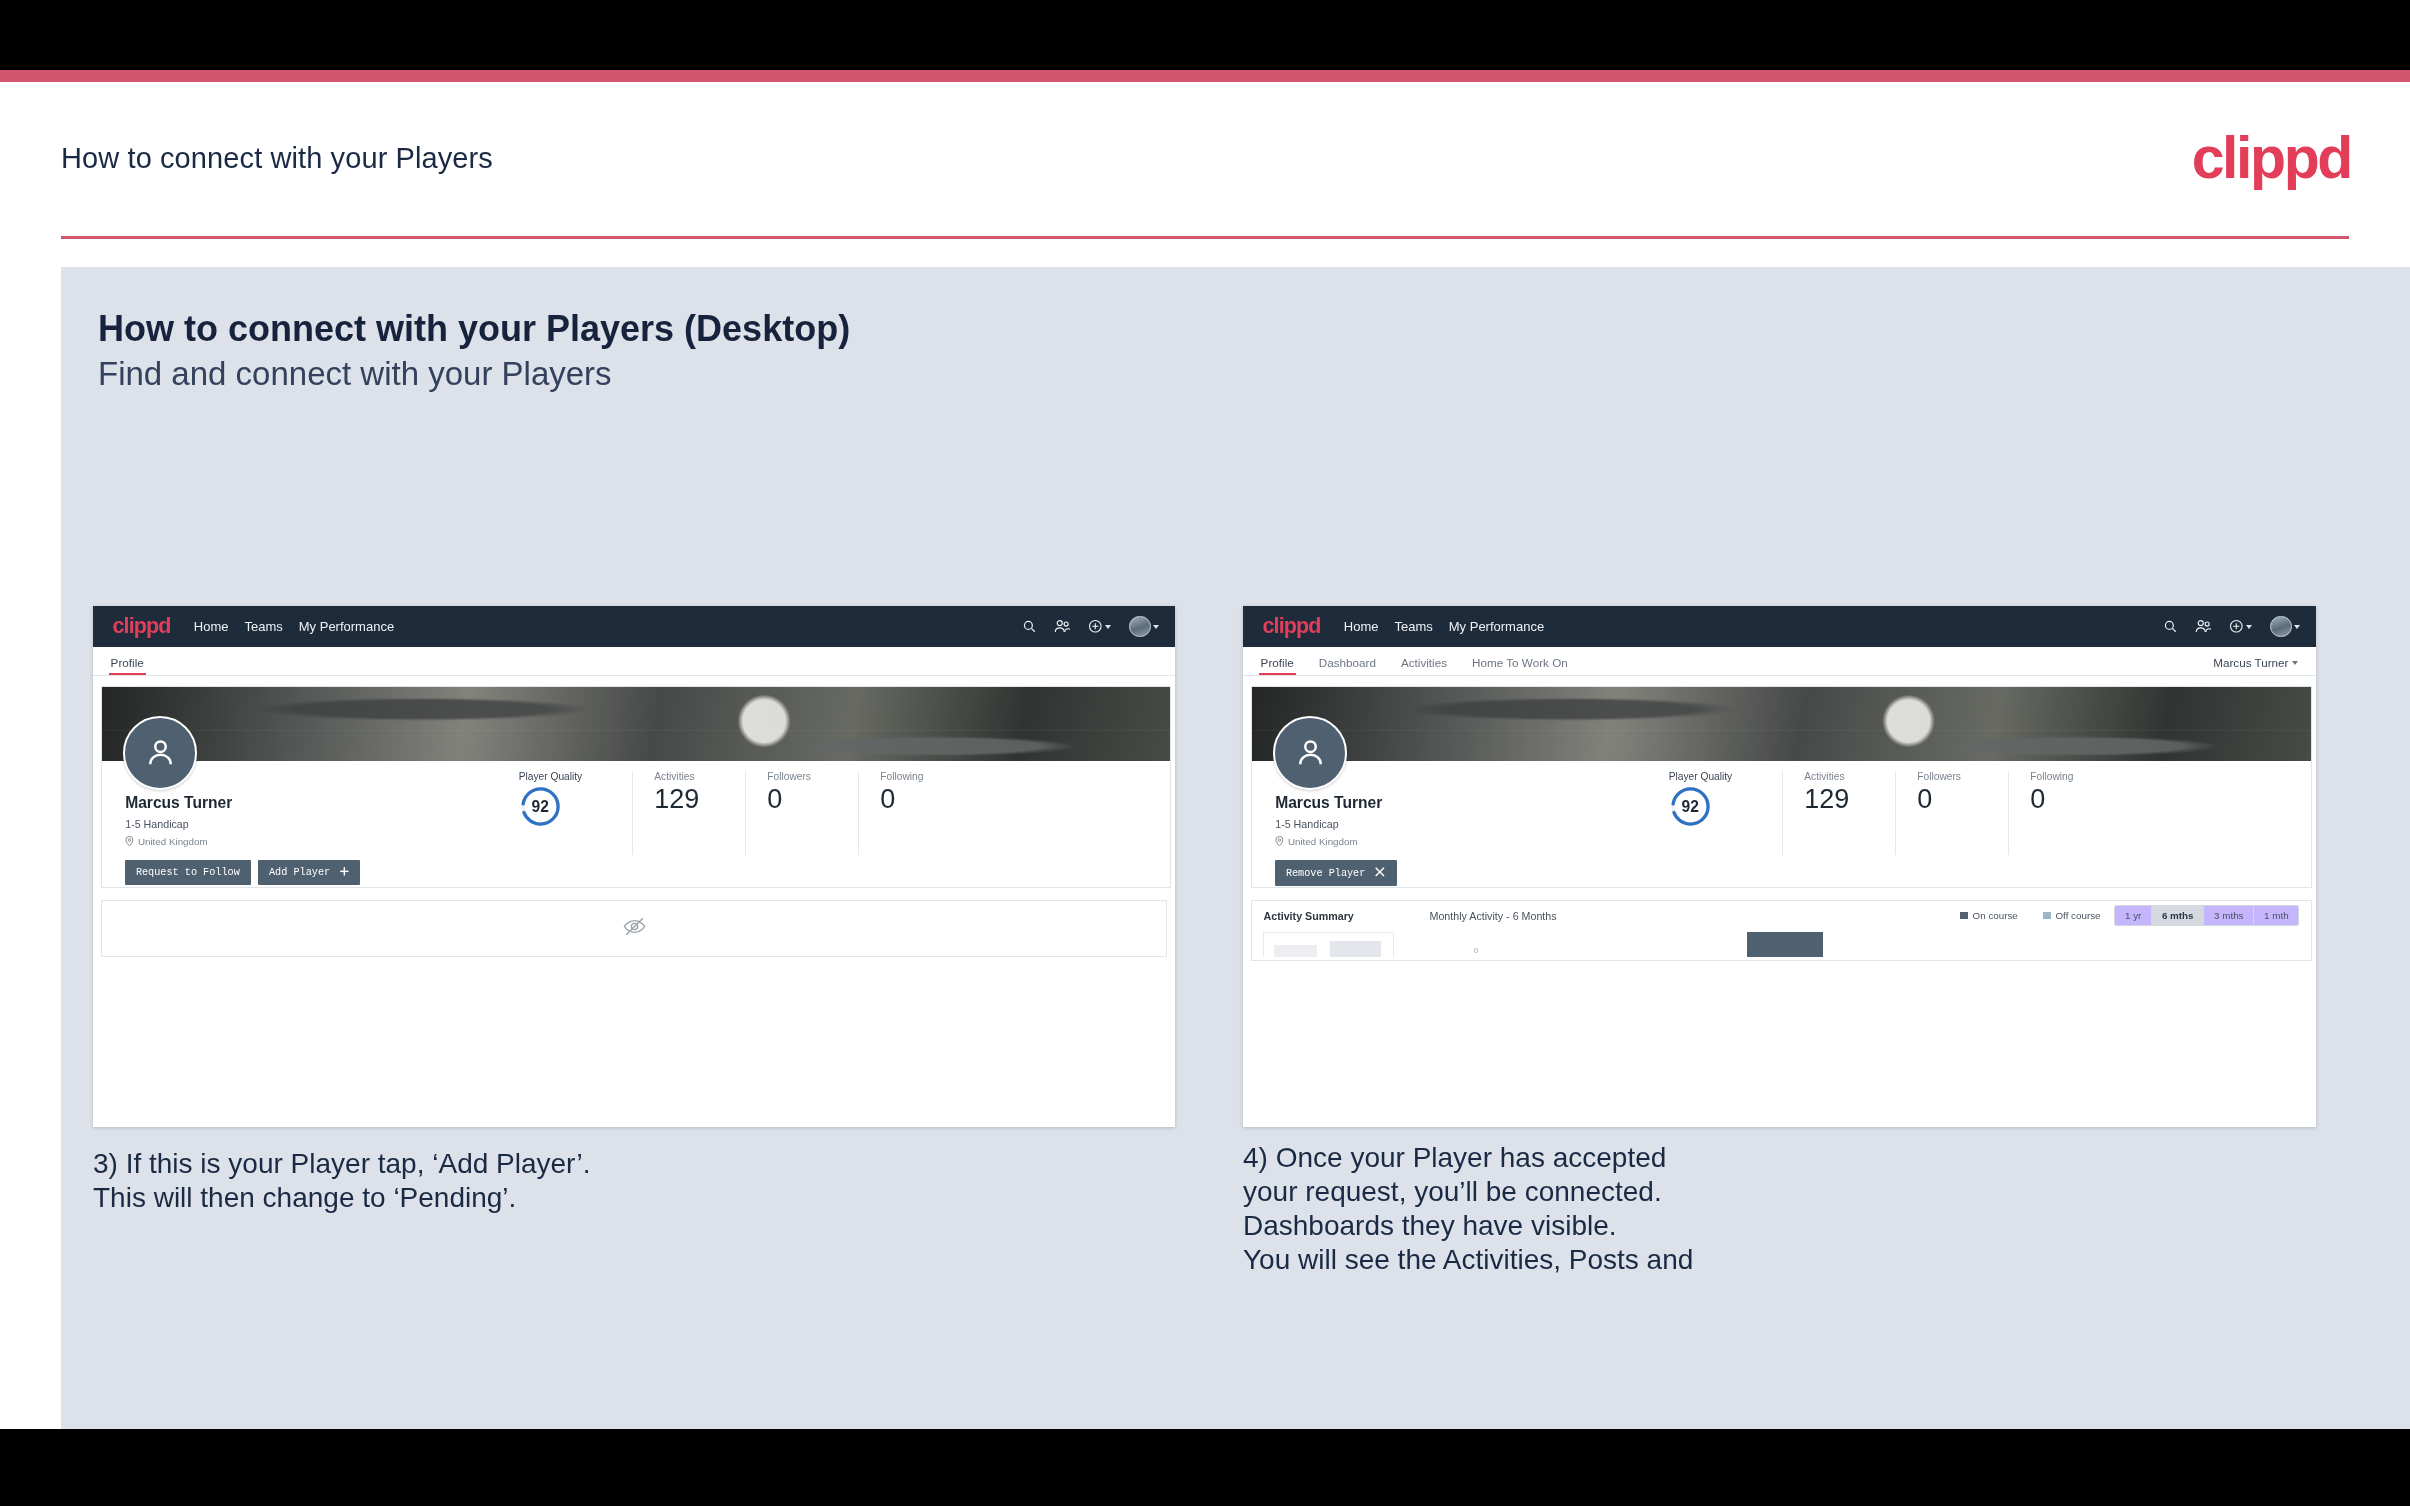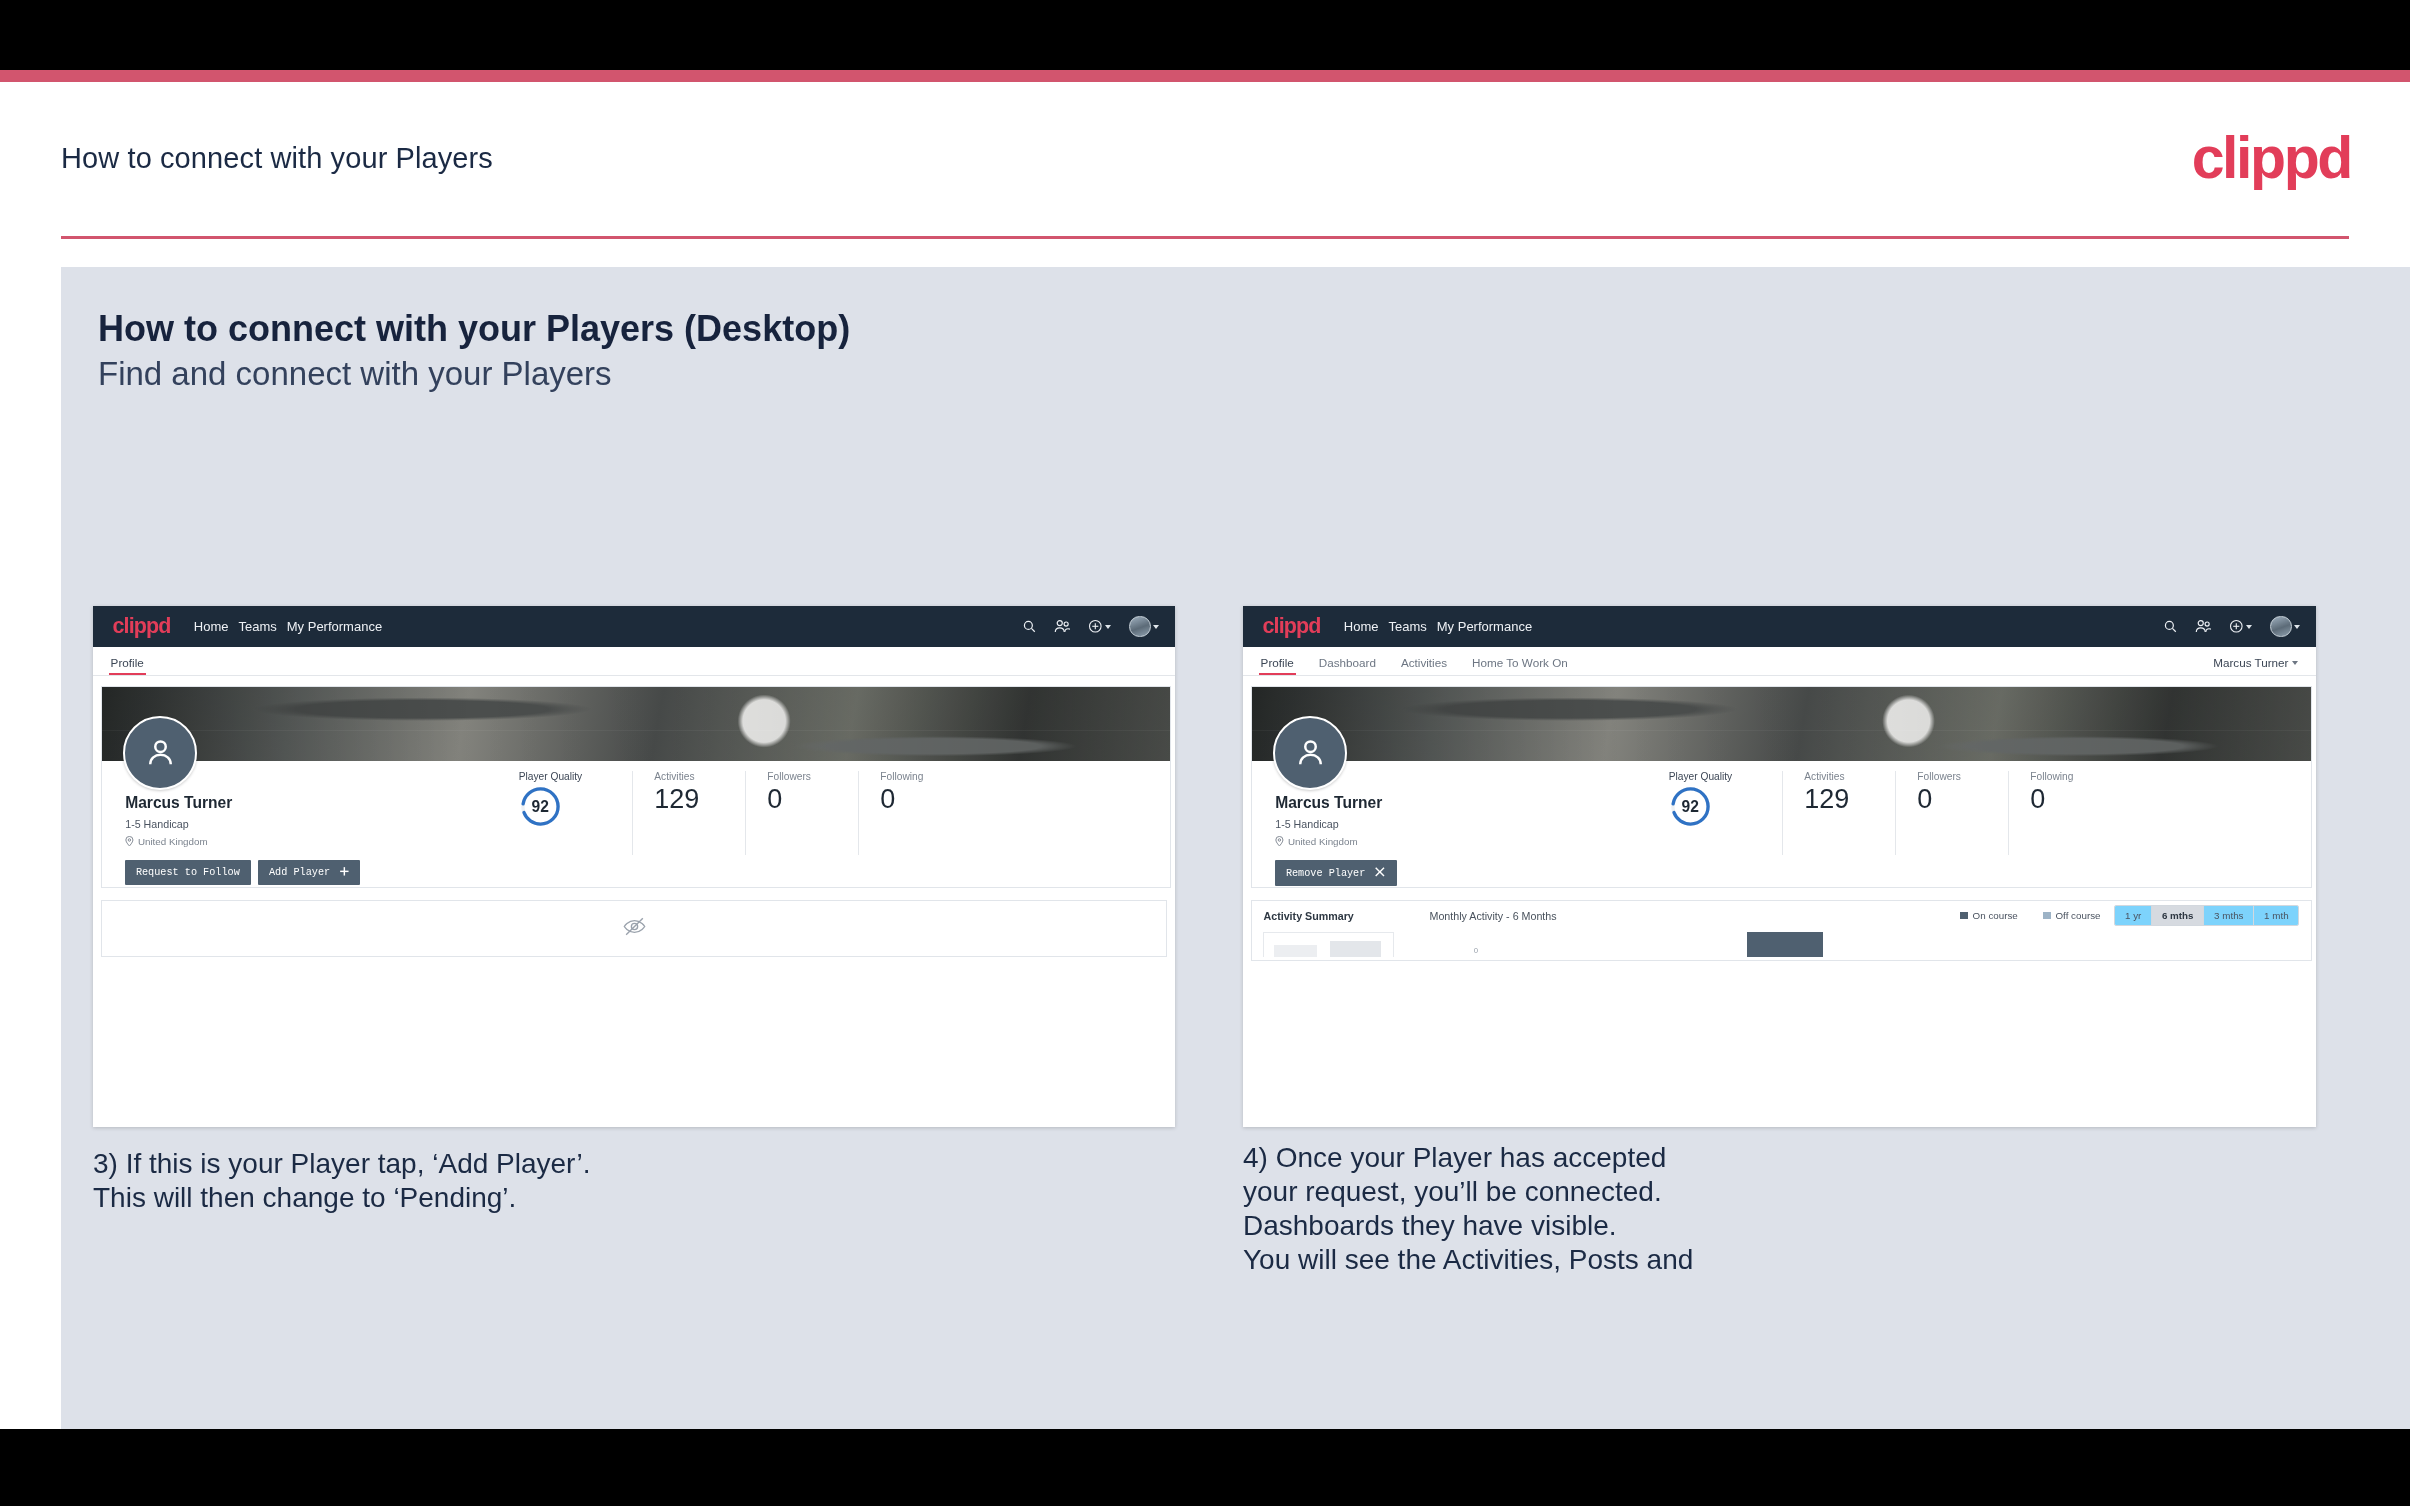--- a/index.html
+++ b/index.html
@@ -121,21 +121,21 @@
     color: #e23d59;
     font-weight: bold;
     letter-spacing: -0.9px;
     font-size: 21.5px;
     line-height: 1;
     margin-right: 23.4px;
   }
   .appbar-nav {
     display: flex;
     align-items: flex-start;
-    gap: 10px;
+    gap: 16px;
   }
   .appbar-nav-item {
     color: #eef1f5;
     font-size: 13px;
     white-space: nowrap;
   }
   .appbar-spacer { flex: 1 1 auto; }
   .appbar-icons {
     display: flex;
     align-items: center;
@@ -395,21 +395,21 @@
     display: flex;
     border: 1px solid #d3d8de;
     border-radius: 2px;
     overflow: hidden;
   }
   .seg-btn {
     font-size: 9.8px;
     color: #4a5360;
     padding: 3.9px 9.8px;
     border-left: 1px solid #d3d8de;
-    background: #7dd3fc;
+    background: #c4b5fd;
     white-space: nowrap;
   }
   .seg-btn:first-child { border-left: none; }
   .seg-btn.active { background: #d6dae0; color:#2d3742; font-weight:bold;}
 
   .act-body {
     position: relative;
     height: 27px;
     overflow: hidden;
   }

